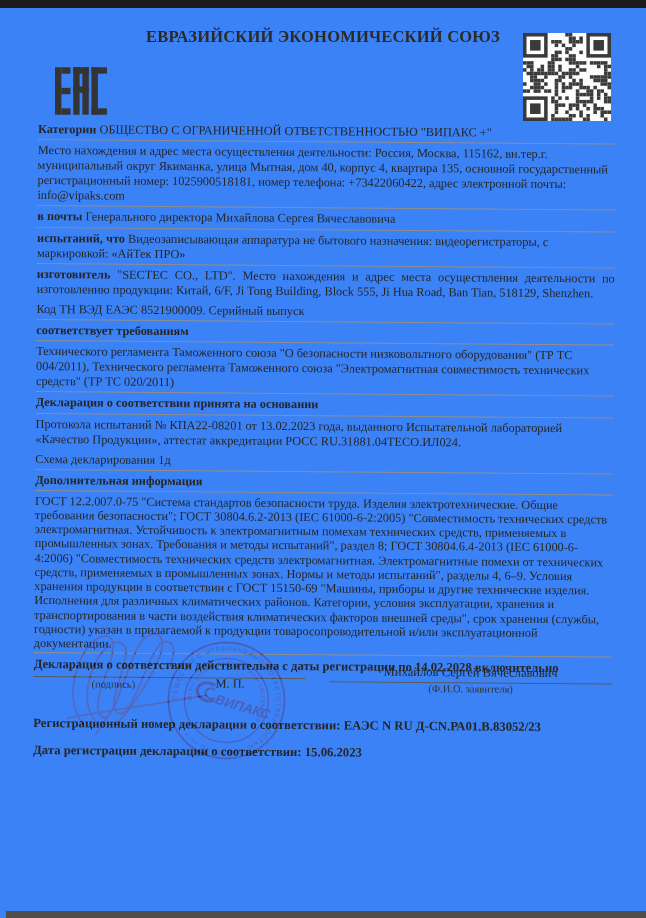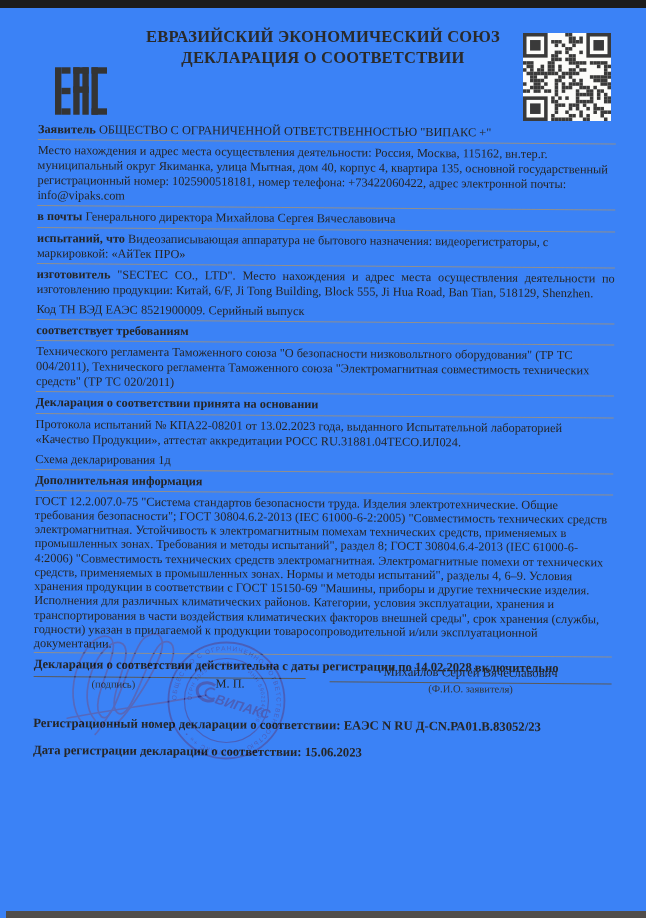--- a/index.html
+++ b/index.html
@@ -36,21 +36,20 @@
             mix-blend-mode:multiply;}
 </style>
 </head>
 <body>
 
 <div class="page">
   <div class="topbar"></div>
 
   <div class="title">
     <div>ЕВРАЗИЙСКИЙ ЭКОНОМИЧЕСКИЙ СОЮЗ</div>
-    <div>ДЕКЛАРАЦИЯ О СООТВЕТСТВИИ</div>
   </div>
 
   <svg class="eac" viewBox="0 0 57 52">
     <g fill="#343434">
       <rect x="0" y="0" width="7" height="52"></rect>
       <rect x="7" y="0" width="10" height="7"></rect>
       <rect x="7" y="22.5" width="10" height="7"></rect>
       <rect x="7" y="45" width="10" height="7"></rect>
       <rect x="20" y="0" width="7" height="52"></rect>
       <rect x="30" y="0" width="7" height="52"></rect>
@@ -281,21 +280,21 @@
       <rect x="20" y="2" width="3" height="3" fill="#3a3a3a"></rect>
       <rect x="0" y="18" width="7" height="7" fill="#3a3a3a"></rect>
       <rect x="1" y="19" width="5" height="5" fill="#fcfcfa"></rect>
       <rect x="2" y="20" width="3" height="3" fill="#3a3a3a"></rect>
     </svg>
 
   <div class="tilt">
     <div class="docbody">
 
       <div class="sec">
-        <span class="b">Заявитель</span>
+        <span class="b">Категории</span>
         <span>ОБЩЕСТВО С ОГРАНИЧЕННОЙ ОТВЕТСТВЕННОСТЬЮ "ВИПАКС +"</span>
       </div>
 
       <div class="sec">Место нахождения и адрес места осуществления деятельности: Россия, Москва, 115162, вн.тер.г. муниципальный округ Якиманка, улица Мытная, дом 40, корпус 4, квартира 135, основной государственный регистрационный номер: 1025900518181, номер телефона: +73422060422, адрес электронной почты: info@vipaks.com</div>
 
       <div class="sec">
         <span class="b">в почты</span>
         <span>Генерального директора Михайлова Сергея Вячеславовича</span>
       </div>
 

